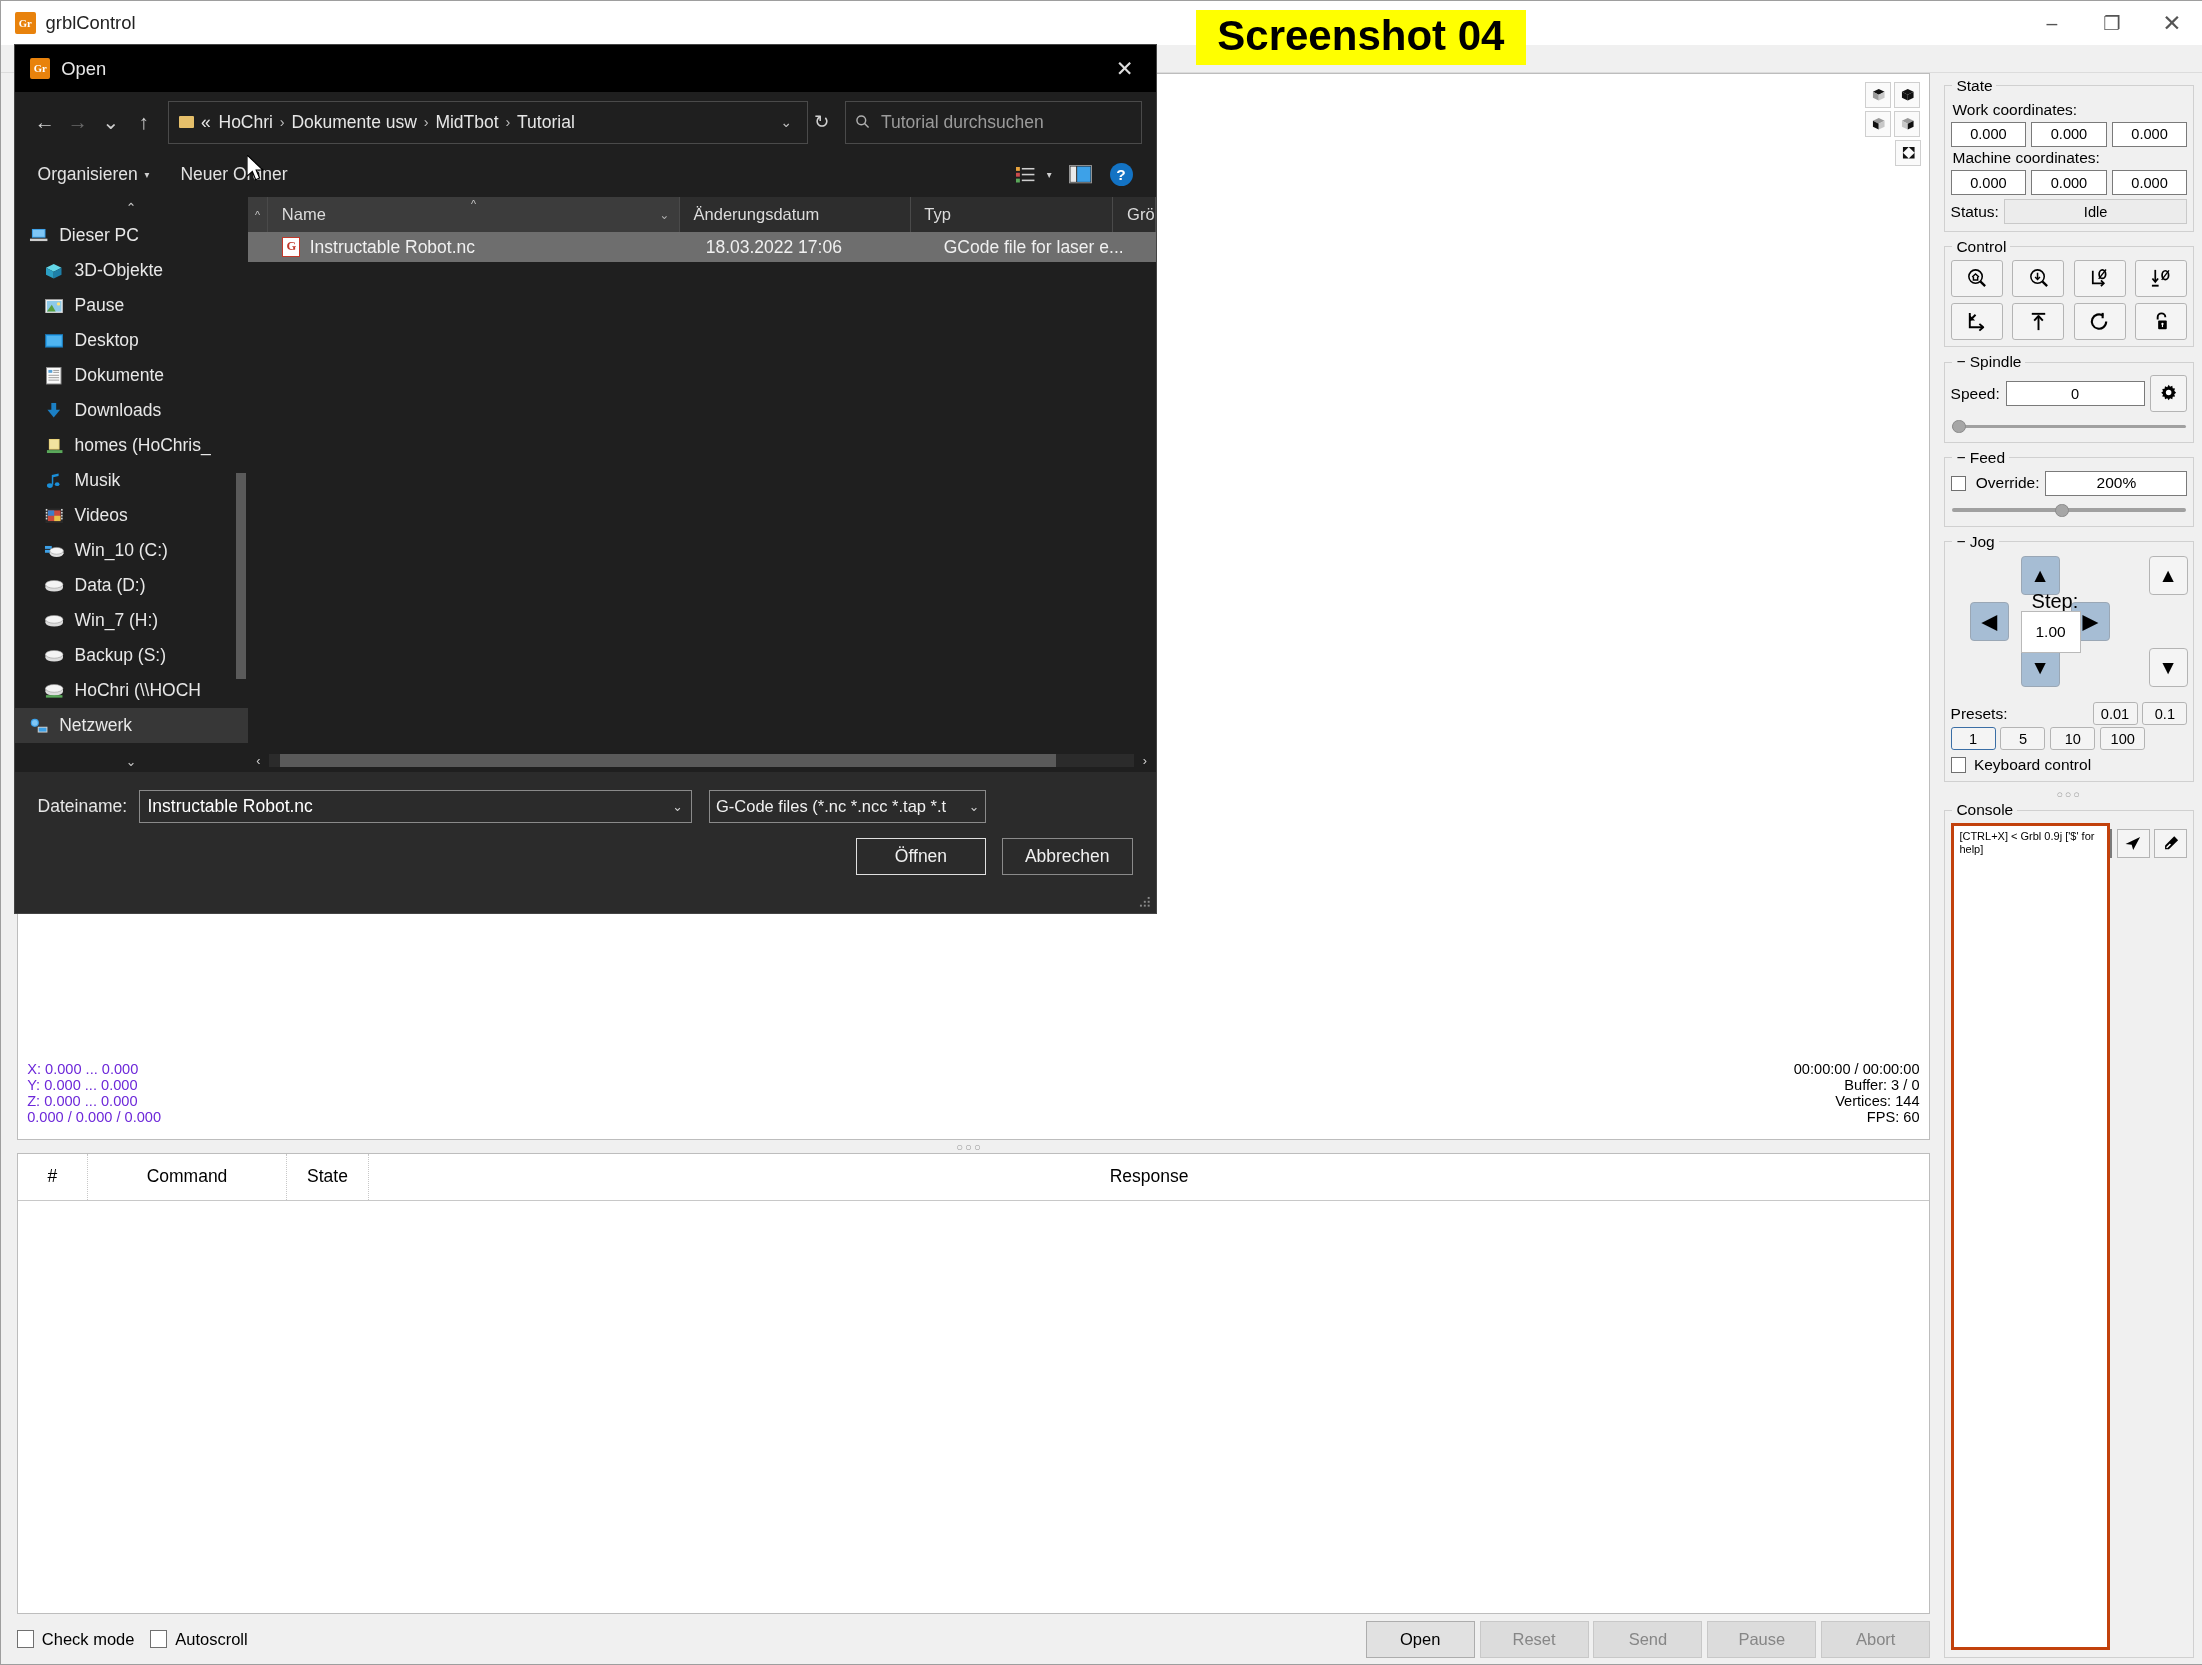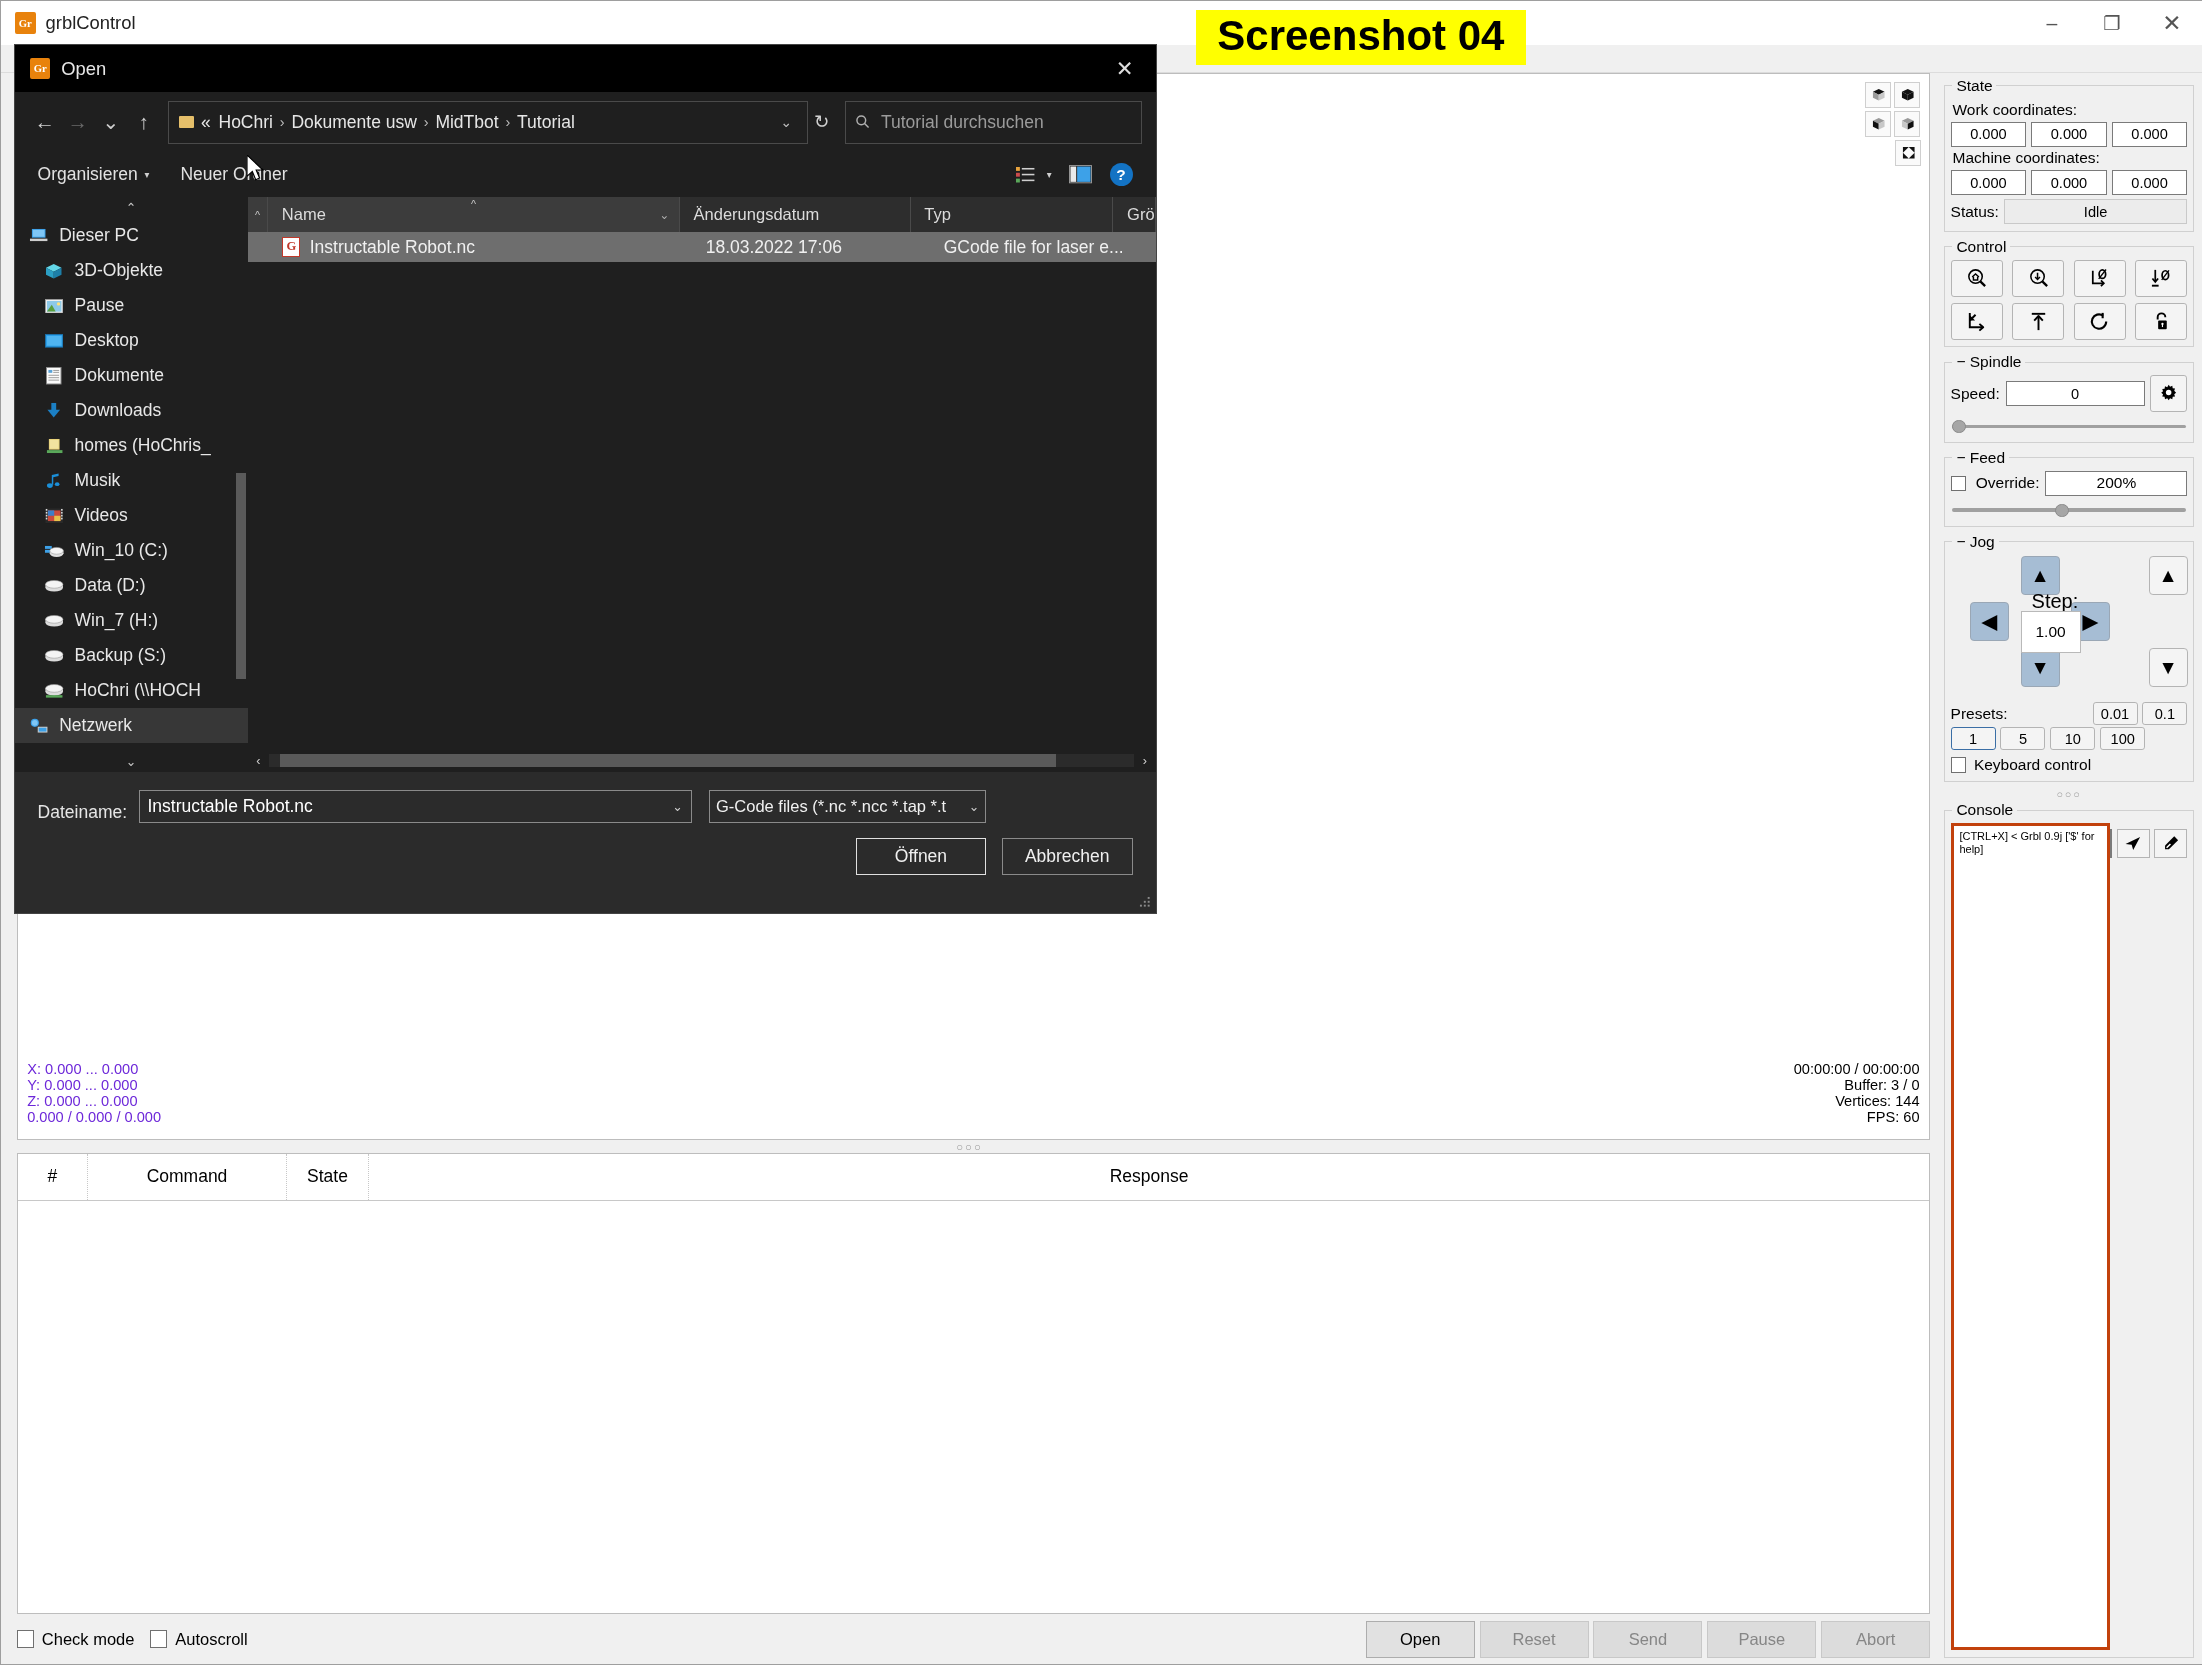--- a/index.html
+++ b/index.html
@@ -246,21 +246,21 @@
     color:#c0392b;font-weight:bold;line-height:17.5px;font-family:"Liberation Serif",serif;}
   .fcell{font-size:17.5px;color:#f0f0f0;white-space:nowrap;overflow:hidden;}
   .hscroll{height:23px;flex:0 0 23px;display:flex;align-items:center;background:#1f1f1f;}
   .hs-arrow{width:21.3px;text-align:center;color:#cfcfcf;font-size:12.6px;}
   .hs-track{flex:1;height:13.6px;background:#2b2b2b;position:relative;}
   .hs-thumb{position:absolute;left:11.6px;top:0;width:776px;height:13.6px;background:#5a5a5a;}
   .dlg-foot{
     flex:0 0 141px;background:#2b2b2b;padding:17.5px 23px 0 23px;box-sizing:border-box;
     position:relative;
   }
-  .fnrow{display:flex;align-items:flex-end;}
+  .fnrow{display:flex;align-items:center;}
   .fnlbl{font-size:17.5px;color:#e6e6e6;margin-right:11.6px;}
   .fninput{
     width:553px;height:33px;border:1px solid #8a8a8a;background:#2b2b2b;
     display:flex;align-items:center;padding:0 7.8px;box-sizing:border-box;
     font-size:17.5px;color:#fff;
   }
   .fn-chev{margin-left:auto;color:#cfcfcf;font-size:12.6px;}
   .filterbox{
     width:277px;height:33px;margin-left:17.5px;border:1px solid #8a8a8a;background:#2b2b2b;
     display:flex;align-items:center;padding:0 5.8px;box-sizing:border-box;

